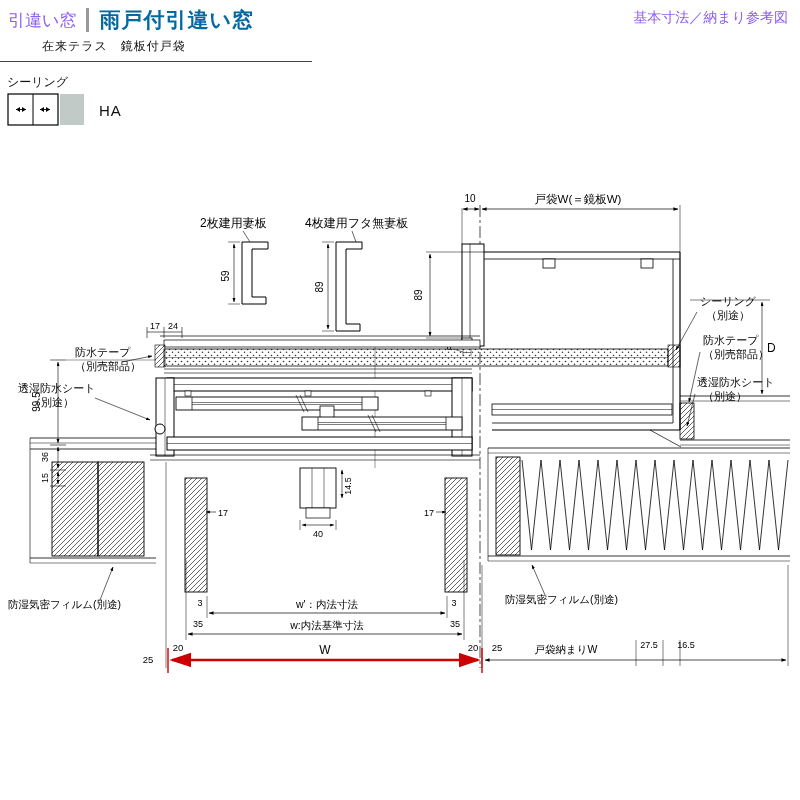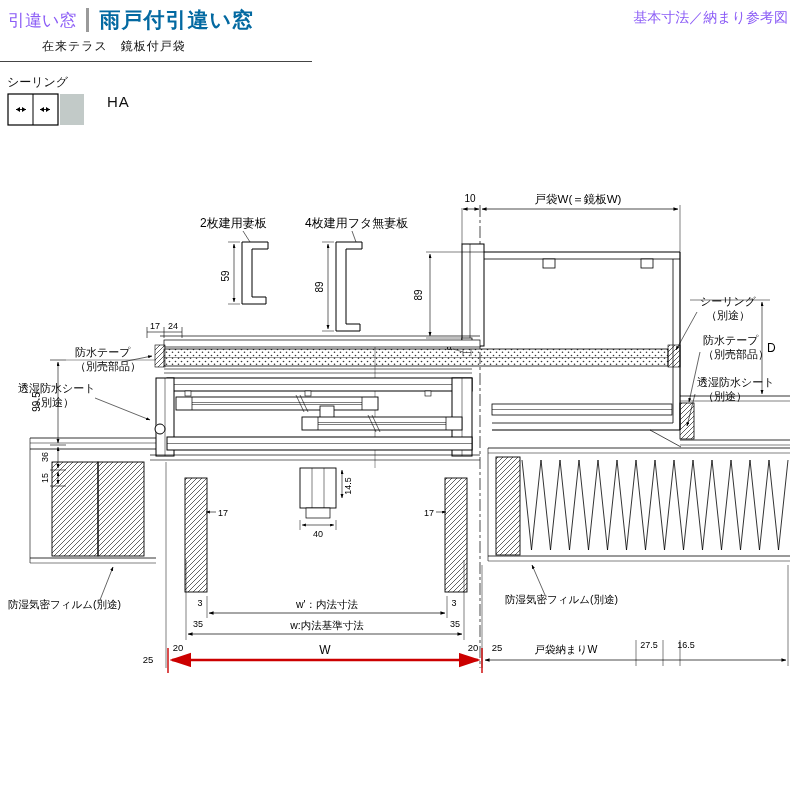--- a/index.html
+++ b/index.html
@@ -9,21 +9,21 @@
   svg{font-family:"Liberation Sans","DejaVu Sans",sans-serif;}
   .hdr{position:absolute;left:0;top:0;width:800px;}
   .title-row{position:absolute;left:8px;top:6px;width:784px;height:30px;white-space:nowrap;}
   .category{font-size:17px;color:#8b5cf6;vertical-align:middle;}
   .tdiv{display:inline-block;width:3px;height:24px;background:#9a9a9a;margin:0 10px;vertical-align:middle;}
   .title{font-size:21px;font-weight:600;color:#0369a1;vertical-align:middle;letter-spacing:1px;}
   .doc-type{position:absolute;right:4px;top:3px;font-size:14px;color:#8b5cf6;}
   .subtitle-row{position:absolute;left:0;top:38px;width:270px;padding:0 0 6px 42px;
                 border-bottom:1.5px solid #444;font-size:12px;letter-spacing:1px;}
   .section-label{position:absolute;left:7px;top:74px;font-size:12px;}
-  .series-row{position:absolute;left:7px;top:93px;display:flex;gap:20px;}
+  .series-row{position:absolute;left:7px;top:93px;display:flex;align-items:center;gap:12px;}
   .series-code{font-size:15px;letter-spacing:1px;}
 </style>
 </head>
 <body>
 
 <div class="page">
 
   <svg class="drawing" viewBox="0 0 800 800">
     <defs>
       <marker id="arr" markerWidth="7" markerHeight="7" refX="6.5" refY="2.5" orient="auto-start-reverse">

